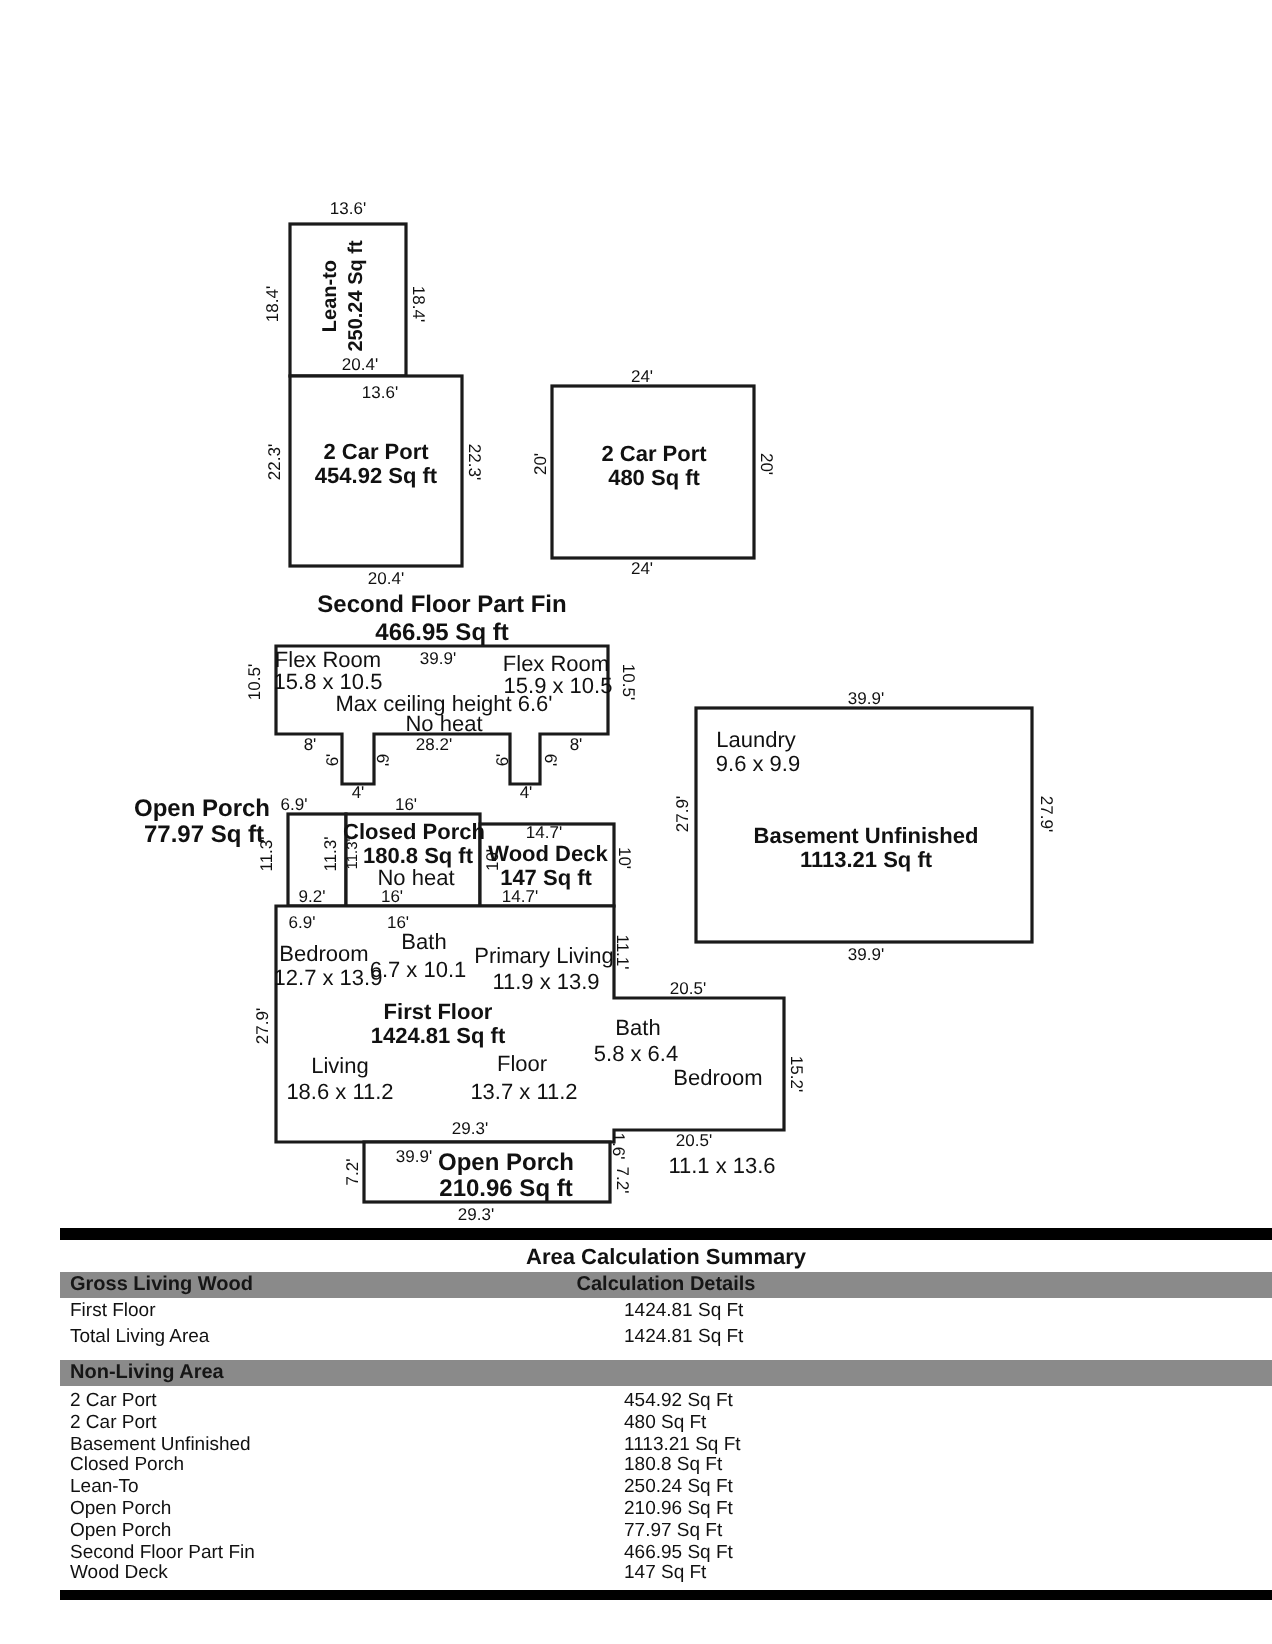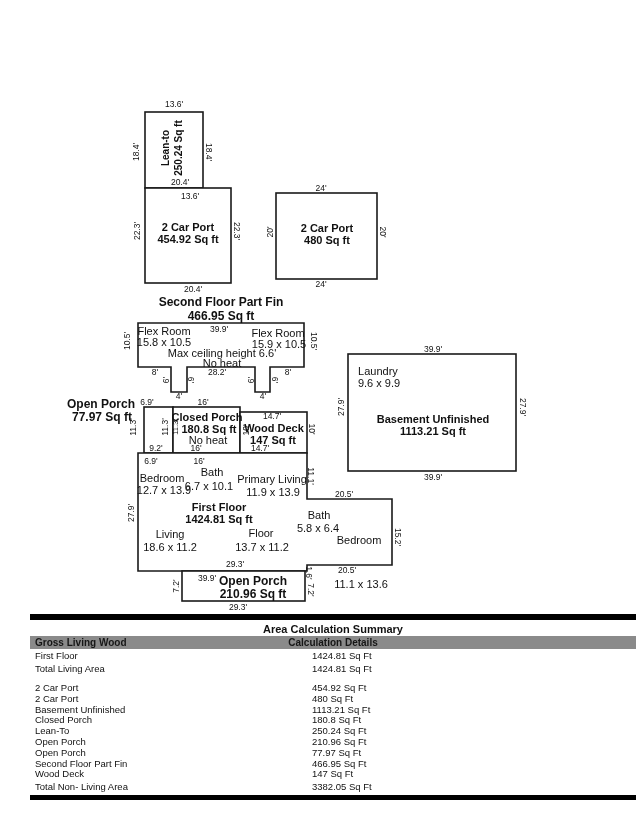--- a/index.html
+++ b/index.html
@@ -172,20 +172,23 @@
     </div>
     <div class="trow">
       <span class="nm">First Floor</span>
       <span class="val">1424.81 Sq Ft</span>
     </div>
     <div class="trow total">
       <span class="nm">Total Living Area</span>
       <span class="val">1424.81 Sq Ft</span>
     </div>
     <div class="gap5"></div>
+    <div class="band">
+      <span class="l">Non-Living Area</span>
+    </div>
     <div class="gap3"></div>
     <div class="trow i">
       <span class="nm">2 Car Port</span>
       <span class="val">454.92 Sq Ft</span>
     </div>
     <div class="trow i">
       <span class="nm">2 Car Port</span>
       <span class="val">480 Sq Ft</span>
     </div>
     <div class="trow i">
@@ -209,21 +212,17 @@
       <span class="val">77.97 Sq Ft</span>
     </div>
     <div class="trow i">
       <span class="nm">Second Floor Part Fin</span>
       <span class="val">466.95 Sq Ft</span>
     </div>
     <div class="trow i">
       <span class="nm">Wood Deck</span>
       <span class="val">147 Sq Ft</span>
     </div>
-    <div class="trow total">
-      <span class="nm">Total Non- Living Area</span>
-      <span class="val">3382.05 Sq Ft</span>
-    </div>
     <div class="bar2"></div>
   </div>
 
 
 </div>
 
 </body></html>

